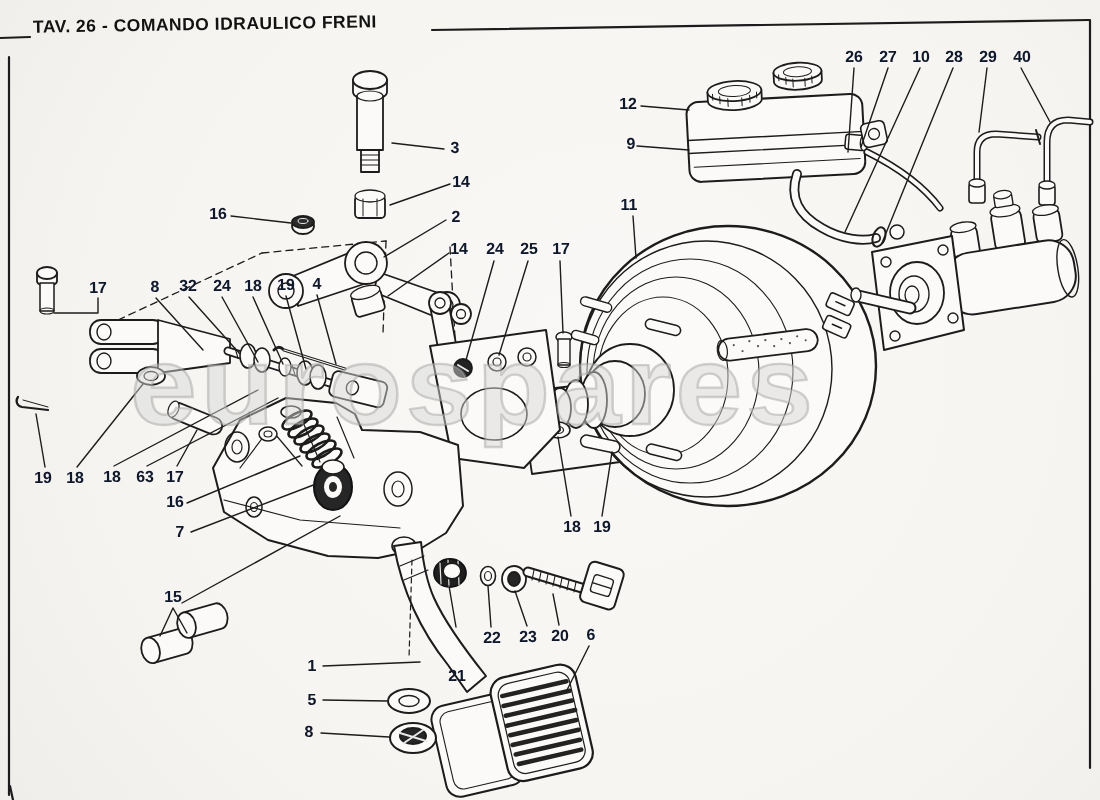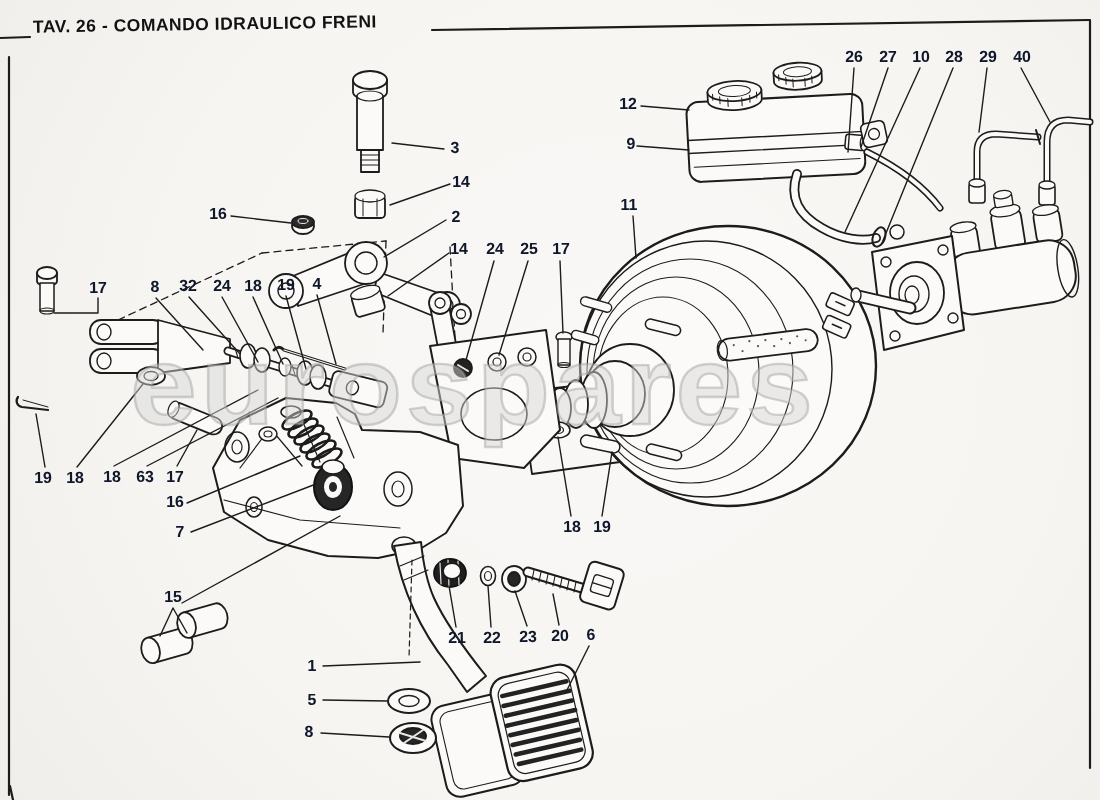--- a/index.html
+++ b/index.html
@@ -503,21 +503,21 @@
       <div class="part-label" style="left: 43px; top: 478px;">19</div>
       <div class="part-label" style="left: 75px; top: 478px;">18</div>
       <div class="part-label" style="left: 112px; top: 477px;">18</div>
       <div class="part-label" style="left: 145px; top: 477px;">63</div>
       <div class="part-label" style="left: 175px; top: 477px;">17</div>
       <div class="part-label" style="left: 175px; top: 502px;">16</div>
       <div class="part-label" style="left: 180px; top: 532px;">7</div>
       <div class="part-label" style="left: 572px; top: 527px;">18</div>
       <div class="part-label" style="left: 602px; top: 527px;">19</div>
       <div class="part-label" style="left: 173px; top: 597px;">15</div>
-      <div class="part-label" style="left: 457px; top: 638px;">21</div>
+      <div class="part-label" style="left: 457px; top: 676px;">21</div>
       <div class="part-label" style="left: 492px; top: 638px;">22</div>
       <div class="part-label" style="left: 528px; top: 637px;">23</div>
       <div class="part-label" style="left: 560px; top: 636px;">20</div>
       <div class="part-label" style="left: 591px; top: 635px;">6</div>
       <div class="part-label" style="left: 312px; top: 666px;">1</div>
       <div class="part-label" style="left: 312px; top: 700px;">5</div>
       <div class="part-label" style="left: 309px; top: 732px;">8</div>
     </div>
 
 </div>

